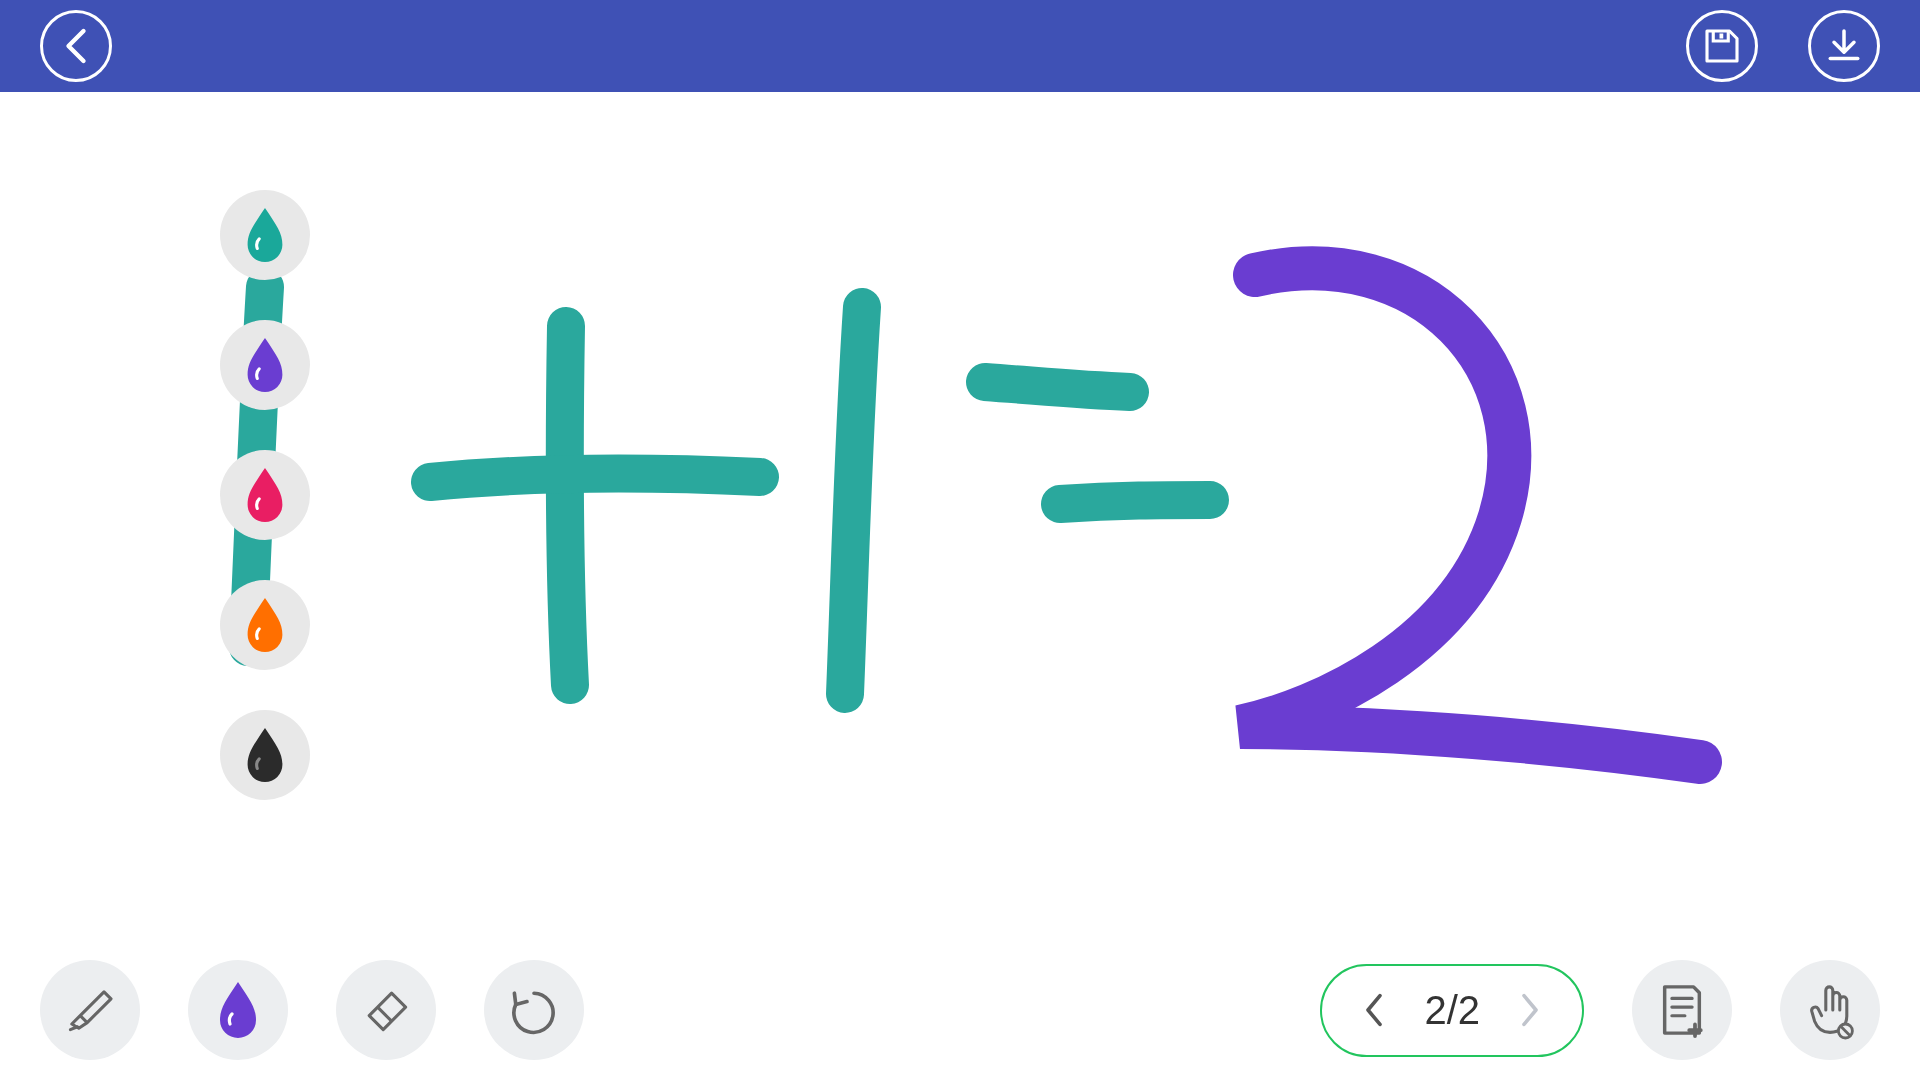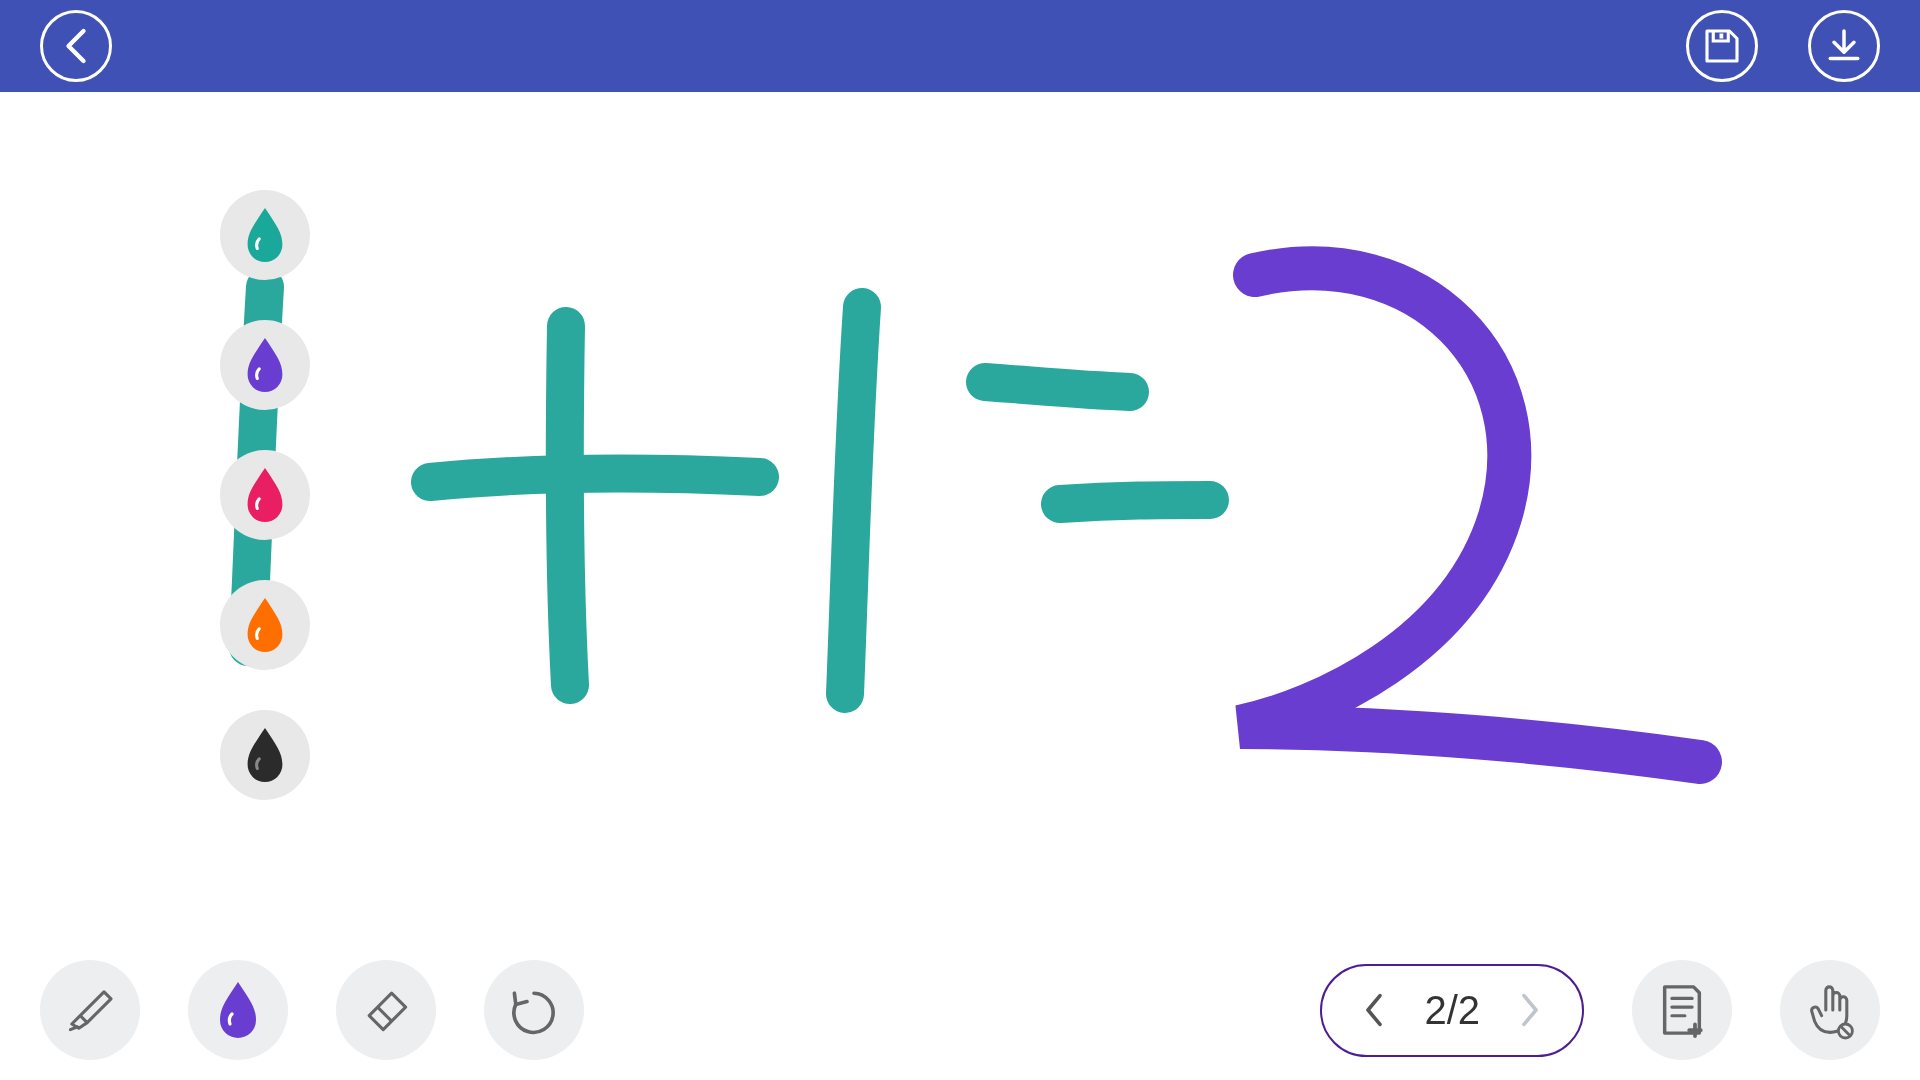--- a/index.html
+++ b/index.html
@@ -58,21 +58,21 @@
     .tool-btn {
       width: 100px; height: 100px;
       border-radius: 50%;
       background: #eceef0;
       display: flex; align-items: center; justify-content: center;
       cursor: pointer;
     }
     .spacer { flex: 1; }
     .page-pill {
       display: flex; align-items: center; gap: 38px;
-      border: 2px solid #4c1d95;
+      border: 2px solid #22c55e;
       border-radius: 60px;
       padding: 22px 40px;
       margin-right: 48px;
     }
     .page-arrow { color: #555; display:flex; cursor: pointer; }
     .page-arrow.disabled { color: #c0c4cc; cursor: default; }
     .page-text { font-size: 40px; color: #333; font-weight: 500; }
     .drawing-svg { position:absolute; top:92px; left:0; width:1920px; height:988px; pointer-events:none; }
   </style>
 </head>

